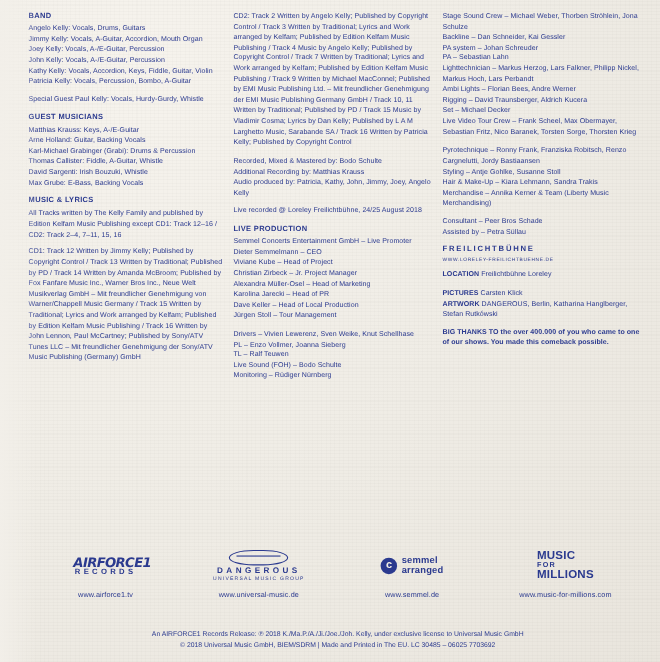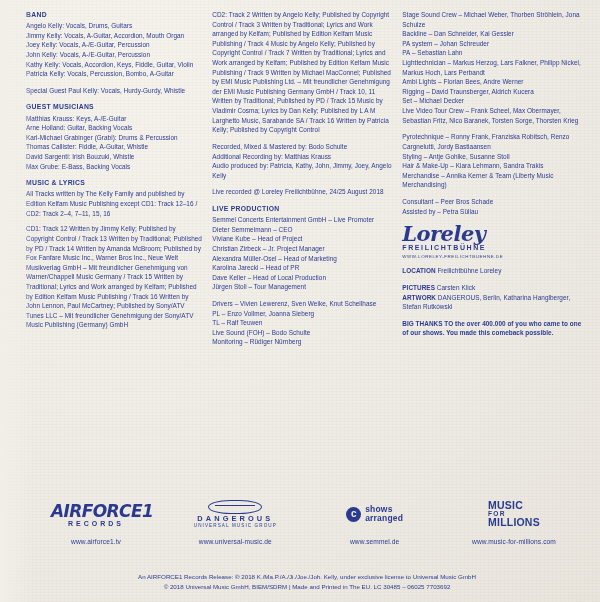--- a/index.html
+++ b/index.html
@@ -115,21 +115,21 @@
     justify-content: center;
   }
   .logo .url {
     font-size: 6.6px;
     letter-spacing: .1px;
     margin-top: 7px;
   }
   .af-name {
     font-family: "DejaVu Sans", sans-serif;
     font-weight: bold;
-    font-size: 17px;
+    font-size: 12px;
     letter-spacing: -.6px;
     font-style: italic;
     margin-left: 12px;
   }
   .af-sub {
     font-size: 7px;
     letter-spacing: 3px;
     font-weight: bold;
     margin-top: -1px;
   }
@@ -294,21 +294,20 @@
         <p class="tight">Hair &amp; Make-Up – Kiara Lehmann, Sandra Trakis</p>
         <p class="tight">Merchandise – Annika Kerner &amp; Team (Liberty Music Merchandising)</p>
       </div>
 
       <div class="block">
         <p class="tight">Consultant – Peer Bros Schade</p>
         <p class="tight">Assisted by – Petra Süllau</p>
       </div>
 
       <div class="loreley">
-        <div class="script">Loreley</div>
         <div class="sub1">FREILICHTBÜHNE</div>
         <div class="sub2">WWW.LORELEY-FREILICHTBUEHNE.DE</div>
       </div>
 
       <div class="block">
         <p class="tight"><span class="b">LOCATION</span> <span>Freilichtbühne Loreley</span></p>
       </div>
 
       <div class="block">
         <p class="tight"><span class="b">PICTURES</span> <span>Carsten Klick</span></p>
@@ -342,21 +341,21 @@
         </div>
       </div>
       <div class="url">www.universal-music.de</div>
     </div>
 
     <div class="logo">
       <div class="mark">
         <div class="semmel-row">
           <div class="semmel-dot">c</div>
           <div class="semmel-txt">
-            <div>shows</div>
+            <div>semmel</div>
             <div>arranged</div>
           </div>
         </div>
       </div>
       <div class="url">www.semmel.de</div>
     </div>
 
     <div class="logo">
       <div class="mark">
         <div class="mfm">

